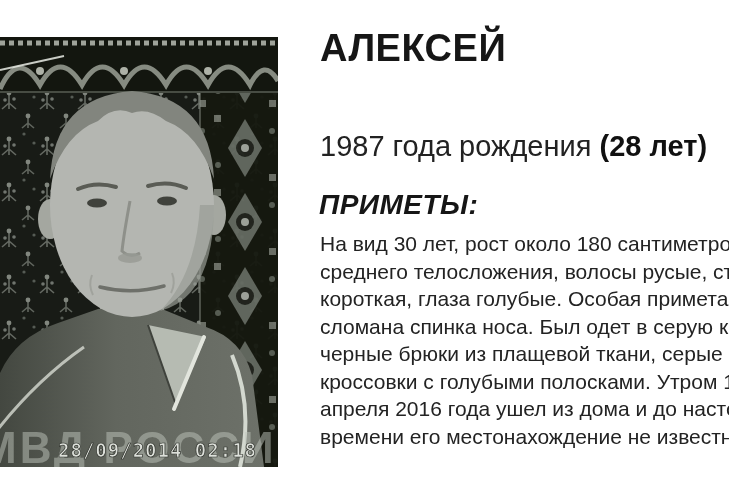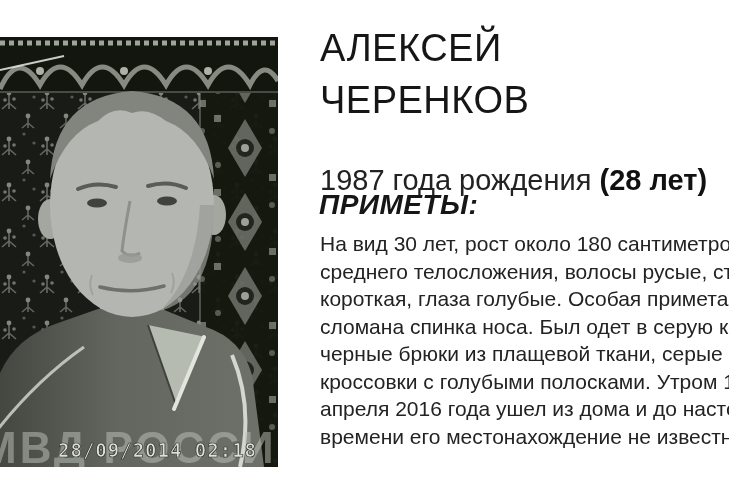--- a/index.html
+++ b/index.html
@@ -19,35 +19,34 @@
     width: 278px;
     height: 430px;
     background: #191c17;
   }
   .photo svg { display: block; }
   .name {
     position: absolute;
     left: 320px;
     top: 22px;
     font-size: 38px;
-    font-weight: 400;
+    font-weight: 700;
     line-height: 52px;
     letter-spacing: 0.5px;
     color: #161616;
     white-space: pre;
   }
   .birth {
     position: absolute;
     left: 320px;
     top: 129px;
     font-size: 29px;
     line-height: 34px;
     white-space: pre;
     color: #222;
-    margin-top: 34px;
   }
   .birth b { font-weight: 700; color: #111; }
   .section-heading {
     position: absolute;
     left: 319px;
     top: 189px;
     font-size: 28px;
     font-weight: 700;
     letter-spacing: 0.5px;
     color: #161616;
@@ -151,21 +150,21 @@
         <path d="M100,250 Q132,258 164,249" stroke="#6e706a" stroke-width="3.5" fill="none" stroke-linecap="round"></path>
         <path d="M92,238 Q88,248 93,258" stroke="#9b9e97" stroke-width="2" fill="none" opacity="0.8"></path>
         <path d="M172,236 Q176,246 171,256" stroke="#9b9e97" stroke-width="2" fill="none" opacity="0.8"></path>
       </g>
 
       <text x="-20" y="426" font-family="Liberation Sans, sans-serif" font-size="44" font-weight="700" letter-spacing="3" fill="#bfc5bc" opacity="0.5">МВД РОССИИ</text>
       <text x="58" y="420" font-family="DejaVu Sans Mono, monospace" font-size="19" font-weight="700" fill="#dde0da" stroke="#2e312b" stroke-width="0.7" letter-spacing="1">28/09/2014 02:18</text>
     </svg>
   </div>
 
-  <div class="name"><div>АЛЕКСЕЙ</div><div>ЧЕРЕНКОВ</div></div>
+  <div class="name"><div>АЛЕКСЕЙ</div></div>
 
   <div class="birth"><span>1987 года рождения </span><b>(28 лет)</b></div>
 
   <div class="section-heading">ПРИМЕТЫ:</div>
 
   <p class="desc">На вид 30 лет, рост около 180 сантиметров,
 среднего телосложения, волосы русые, стрижка
 короткая, глаза голубые. Особая примета:
 сломана спинка носа. Был одет в серую кофту,
 черные брюки из плащевой ткани, серые

